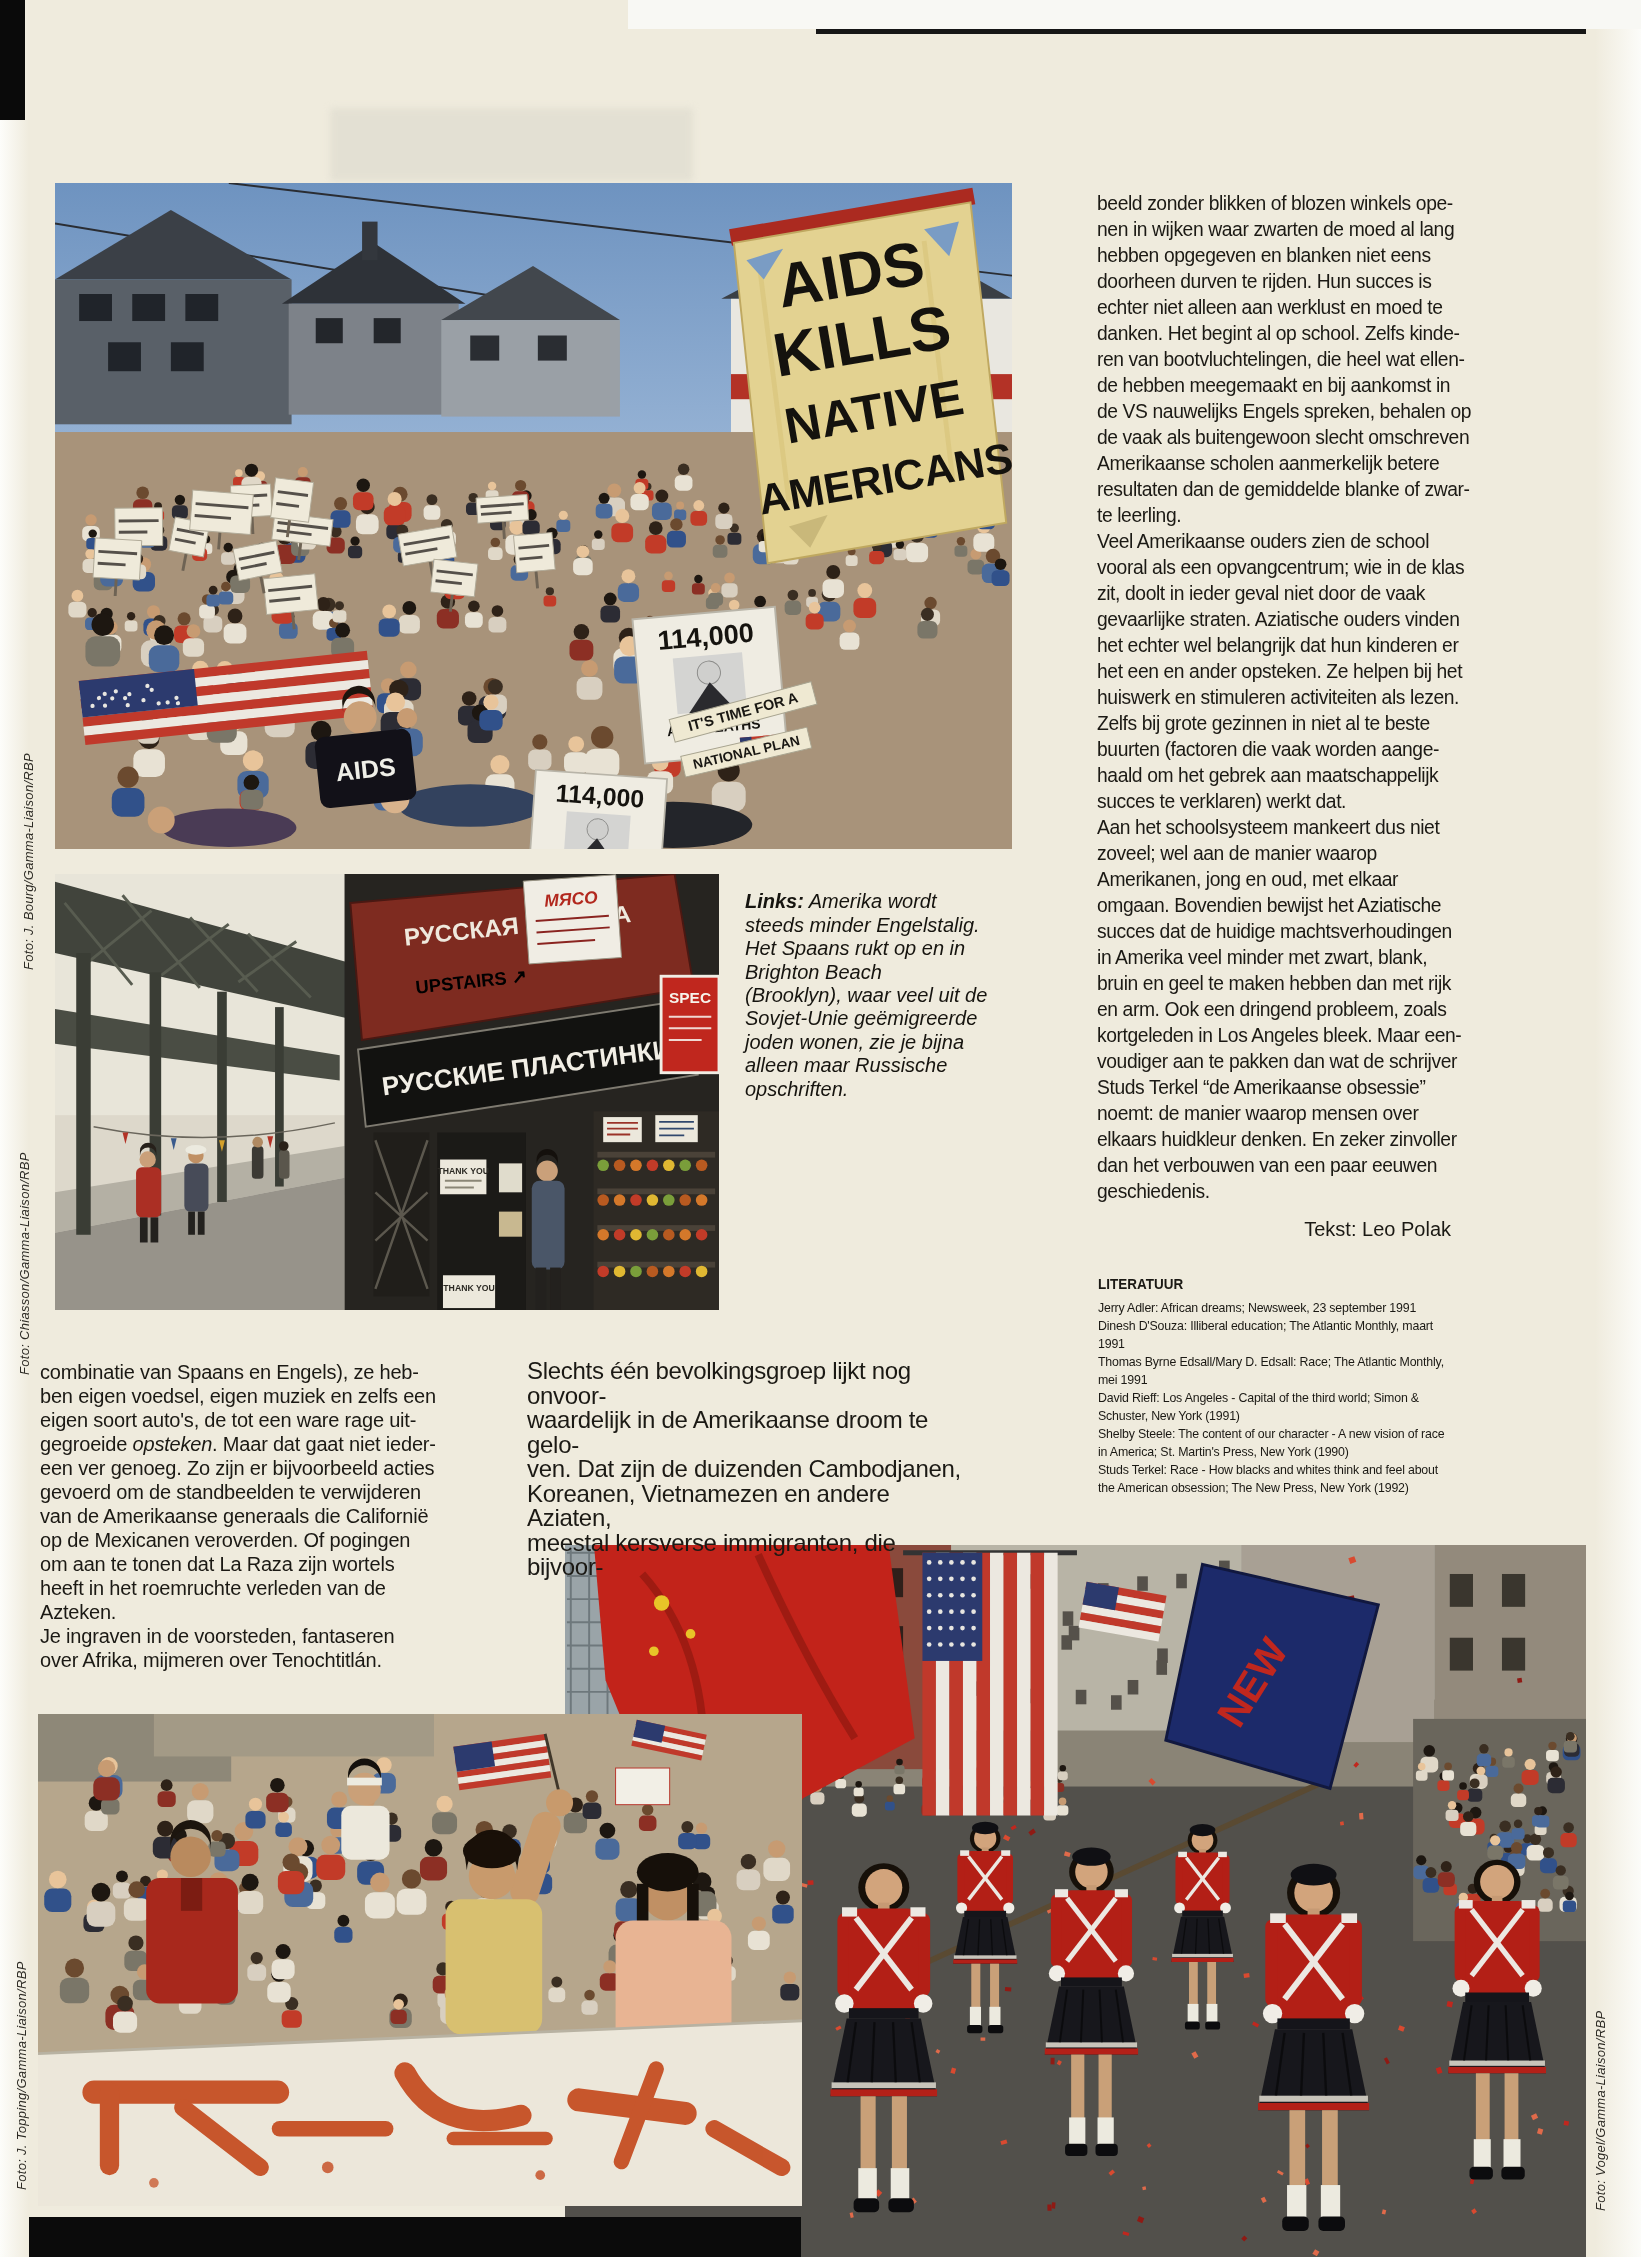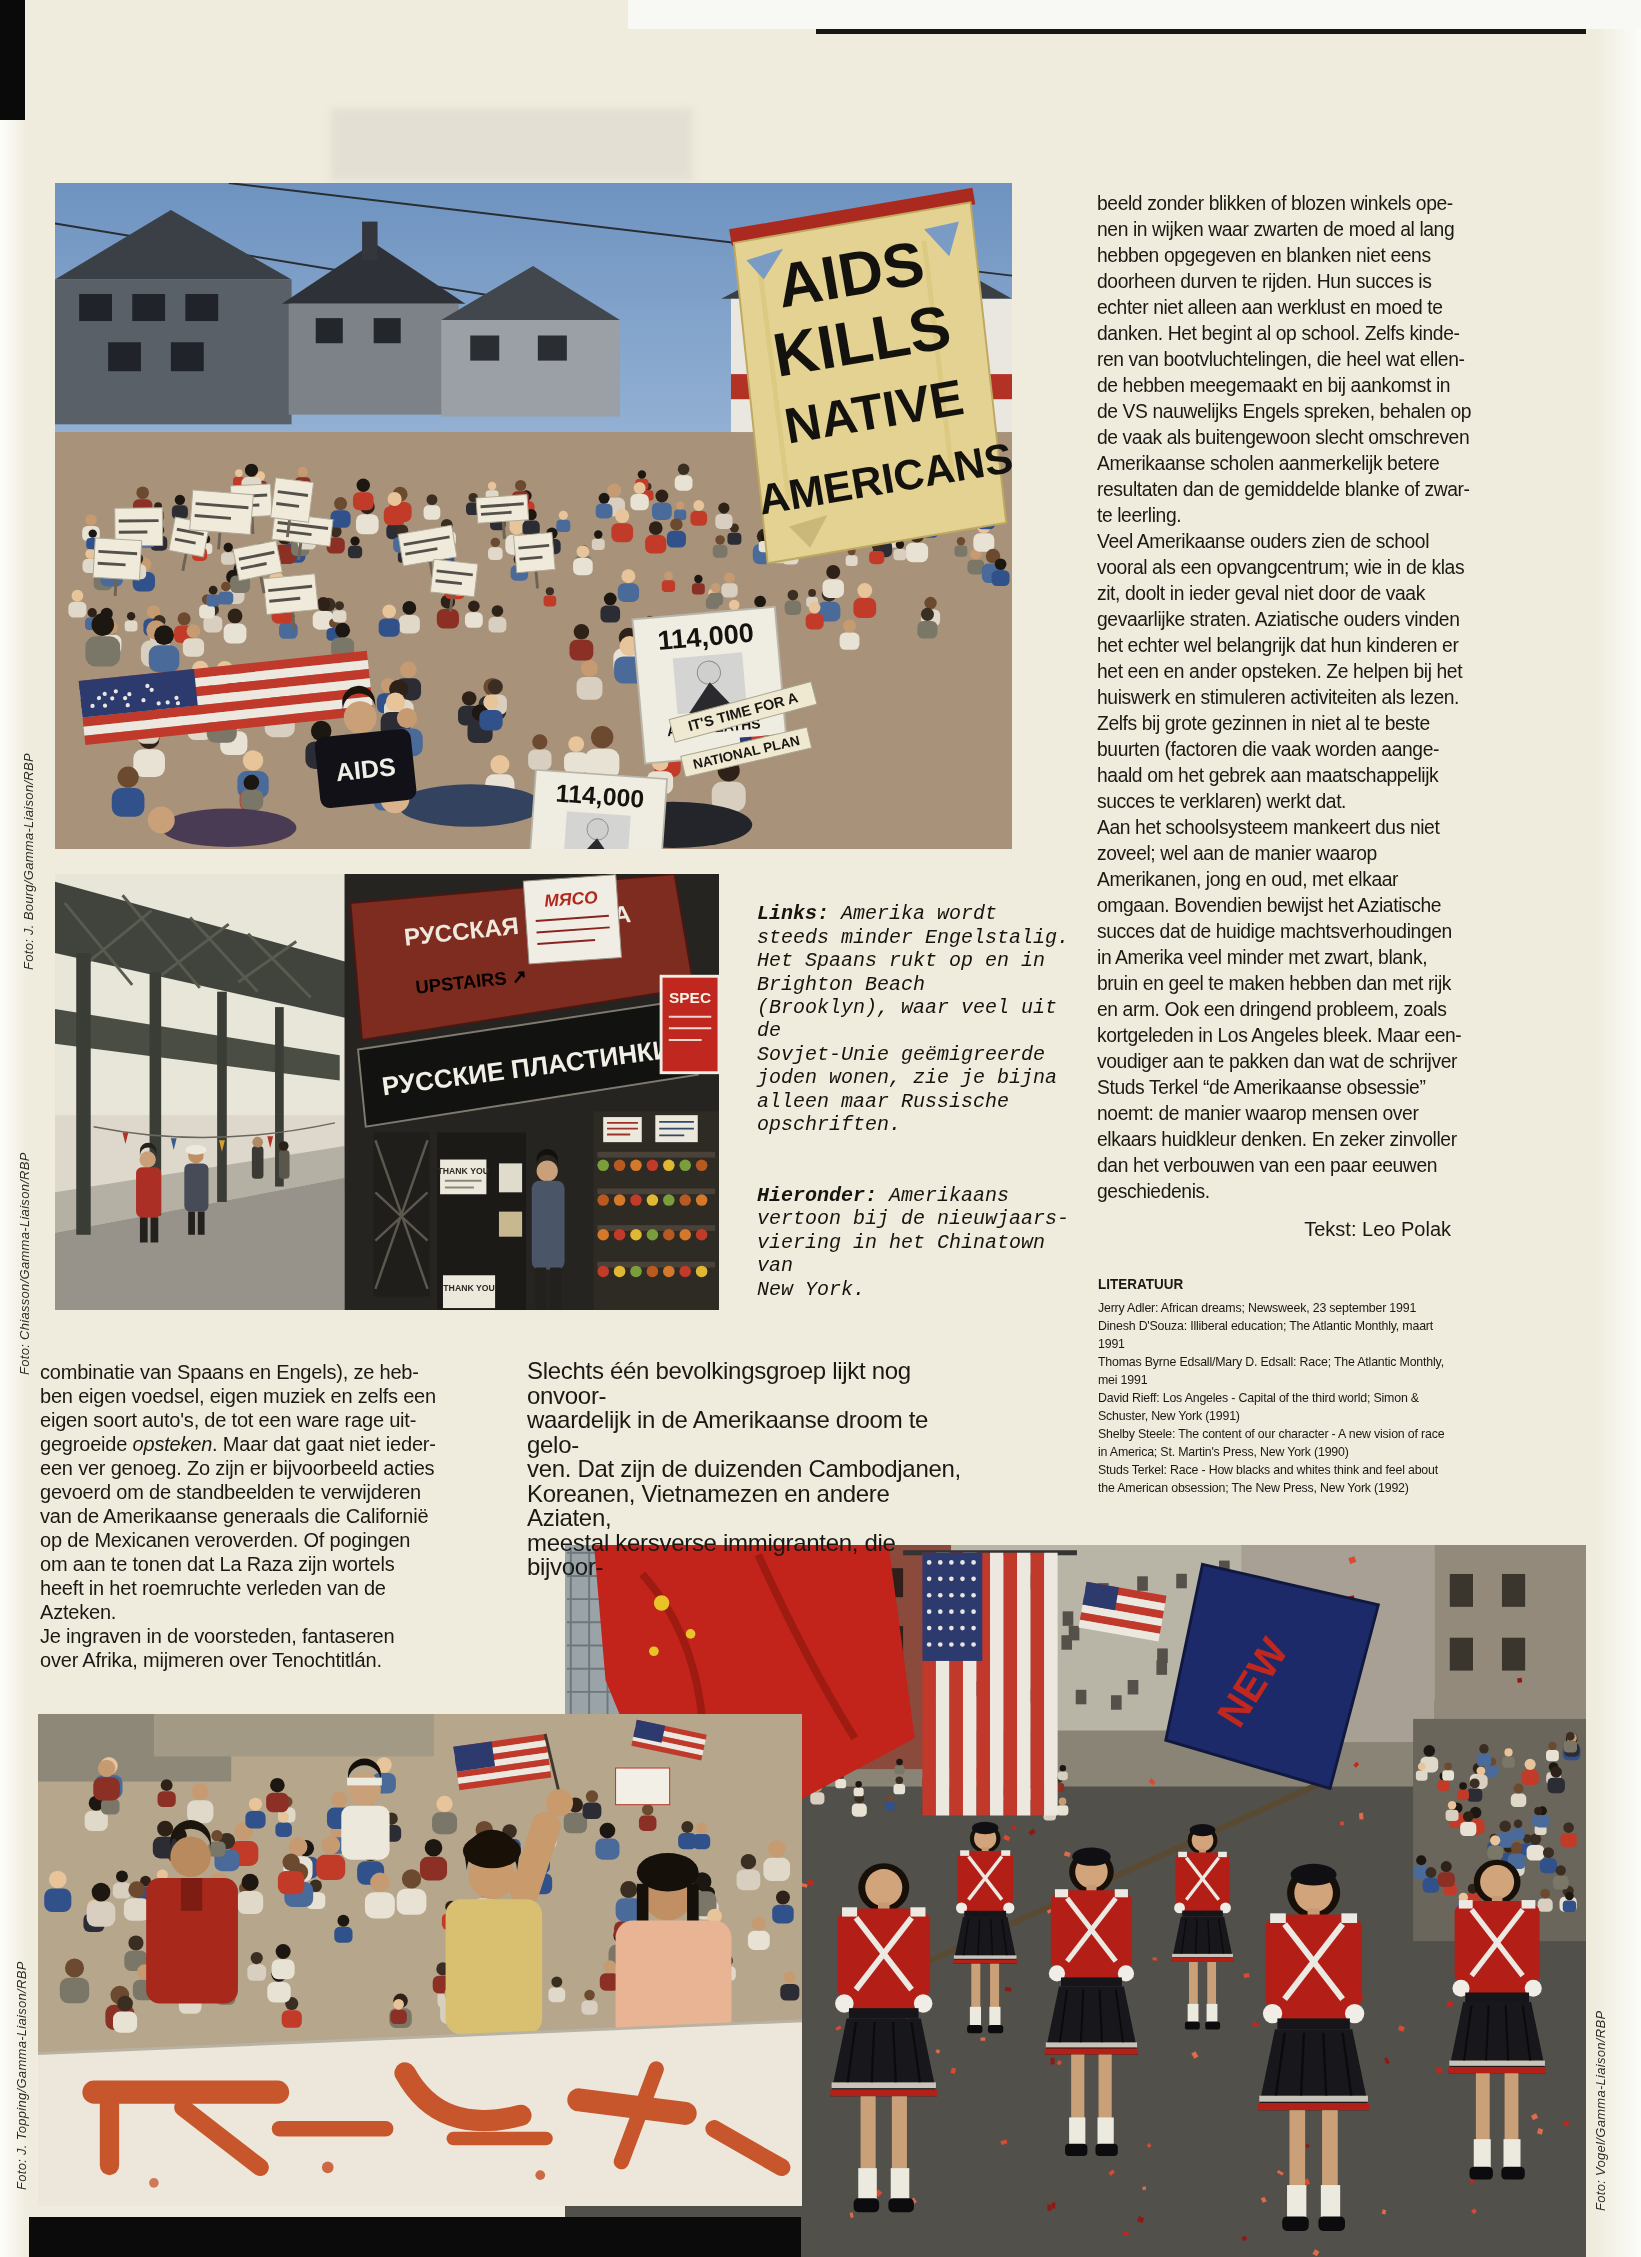--- a/index.html
+++ b/index.html
@@ -12,21 +12,21 @@
   .ghost{position:absolute;left:330px;top:108px;width:363px;height:73px;background:#e0ddd0;filter:blur(3.9px);opacity:.75;}
   .photo{position:absolute;overflow:hidden;background:#8a8476;}
   .photo svg{display:block;width:100%;height:100%;}
   svg text{font-family:"Liberation Sans",sans-serif;}
   .col{position:absolute;white-space:pre-line;color:#1b1914;}
   .right-col{left:1096px;top:190px;width:378px;font-size:19.3px;line-height:26px;letter-spacing:-0.4px;}
   .left-col{left:39px;top:1359px;width:463px;font-size:20px;line-height:24px;letter-spacing:-0.2px;}
   .mid-col{left:526px;top:1358px;width:436px;font-size:24px;line-height:24.5px;letter-spacing:-0.3px;}
   .col p{margin:1px;}
   .caps{position:absolute;left:745px;top:867px;width:350px;font-style:italic;font-size:20px;line-height:23.4px;white-space:pre-line;color:#16140f;}
-  .caps p{margin:12px;font-family:Liberation Mono, monospace;}
+  .caps p{margin:0;}
   .cap-label{font-weight:700;}
   .byline{position:absolute;left:1096px;top:1218px;width:355px;text-align:right;font-size:20px;color:#1b1914;}
   .lit{position:absolute;left:1098px;top:1276px;width:421px;transform:scaleX(.93);transform-origin:left top;color:#1b1914;}
   .lit h4{margin:0 0 6.8px 0;font-size:14.5px;letter-spacing:0;}
   .lit p{margin:0;font-size:13.3px;line-height:18px;letter-spacing:-0.2px;white-space:pre-line;}
   .credit{position:absolute;transform:rotate(-90deg);transform-origin:0 0;font-style:italic;font-size:13px;letter-spacing:0.3px;color:#2c2a24;white-space:nowrap;}
   .black-bar{position:absolute;left:29px;top:2217px;width:772px;height:41px;background:#0b0b0b;}
 </style>
 </head>
 <body>
@@ -1724,24 +1724,20 @@
   <div class="caps">
     <p><span class="cap-label">Links:</span> <span>Amerika wordt
 steeds minder Engelstalig.
 Het Spaans rukt op en in
 Brighton Beach
 (Brooklyn), waar veel uit de
 Sovjet-Unie geëmigreerde
 joden wonen, zie je bijna
 alleen maar Russische
 opschriften.</span></p>
-    <p><span class="cap-label">Hieronder:</span> <span>Amerikaans
-vertoon bij de nieuwjaars-
-viering in het Chinatown van
-New York.</span></p>
   </div>
 
   <div class="col right-col"><p>beeld zonder blikken of blozen winkels ope-
 nen in wijken waar zwarten de moed al lang
 hebben opgegeven en blanken niet eens
 doorheen durven te rijden. Hun succes is
 echter niet alleen aan werklust en moed te
 danken. Het begint al op school. Zelfs kinde-
 ren van bootvluchtelingen, die heel wat ellen-
 de hebben meegemaakt en bij aankomst in

